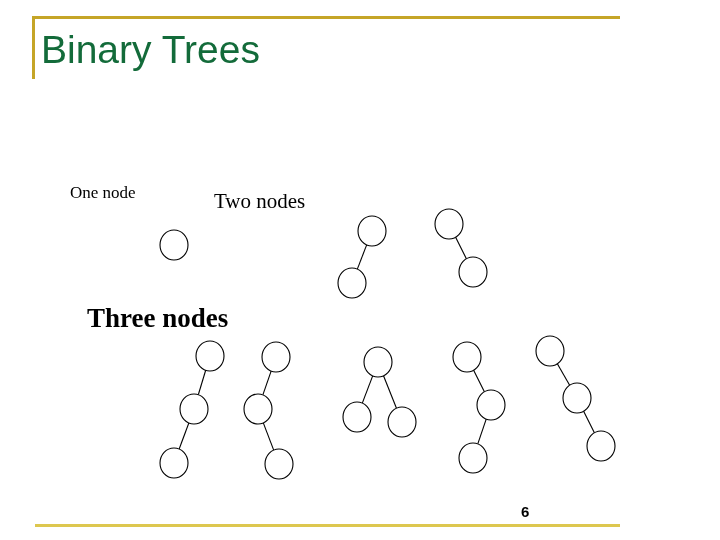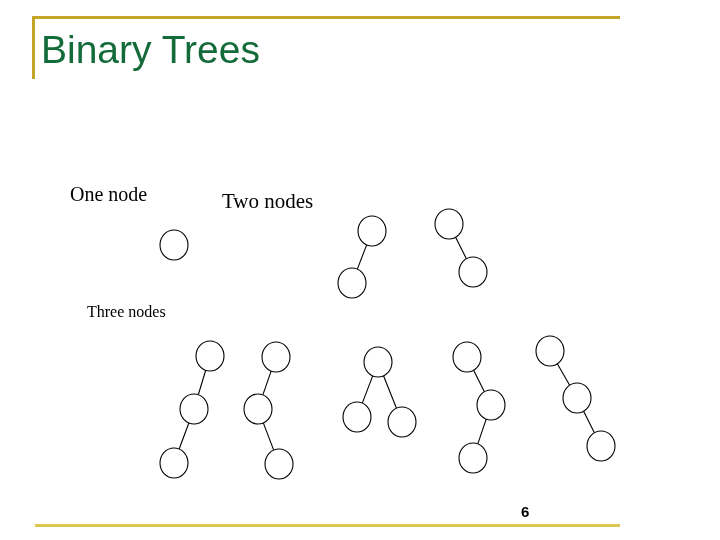--- a/index.html
+++ b/index.html
@@ -63,31 +63,32 @@
     white-space: nowrap;
   }
   #subtitle {
     left: 42px;
     top: 122px;
     font-size: 23px;
   }
   #label-one {
     left: 70px;
     top: 183px;
-    font-size: 20px;
+    font-size: 17px;
   }
   #label-two {
-    left: 222px;
+    left: 214px;
     top: 189px;
     font-size: 21px;
   }
   #label-three {
     left: 87px;
     top: 303px;
-    font-size: 16px;
+    font-size: 27px;
+    font-weight: bold;
   }
 
   
   #page-number {
     position: absolute;
     left: 521px;
     top: 503px;
     font-family: "Liberation Sans", sans-serif;
     font-size: 15px;
     font-weight: bold;

